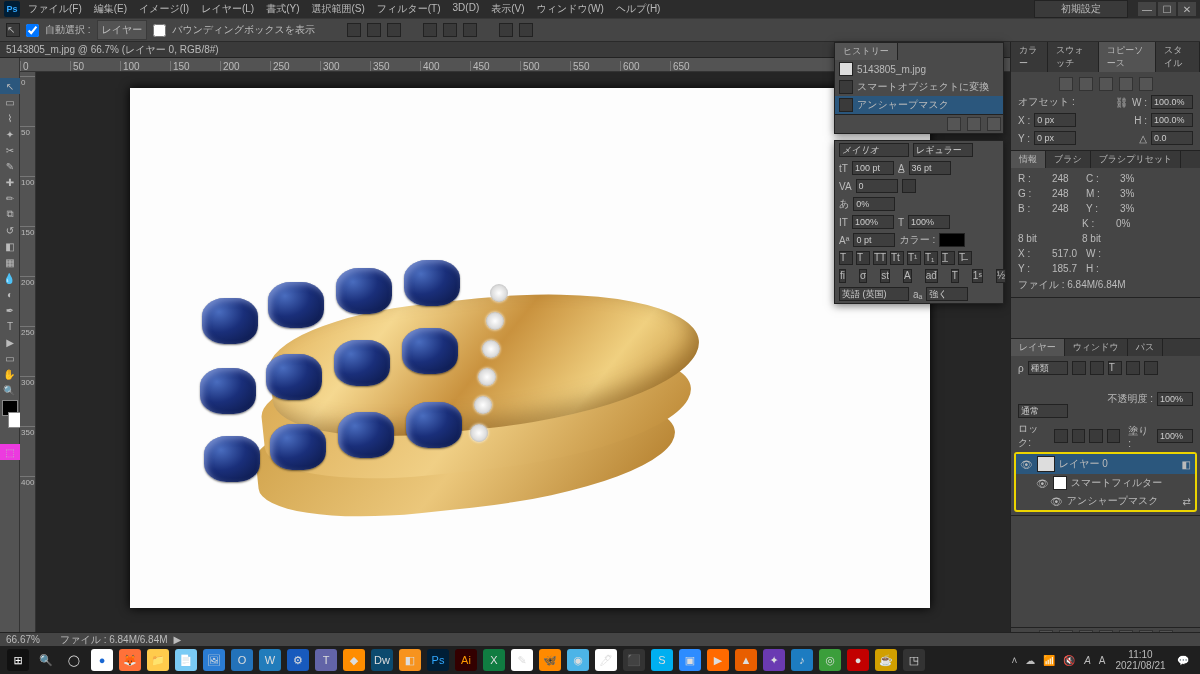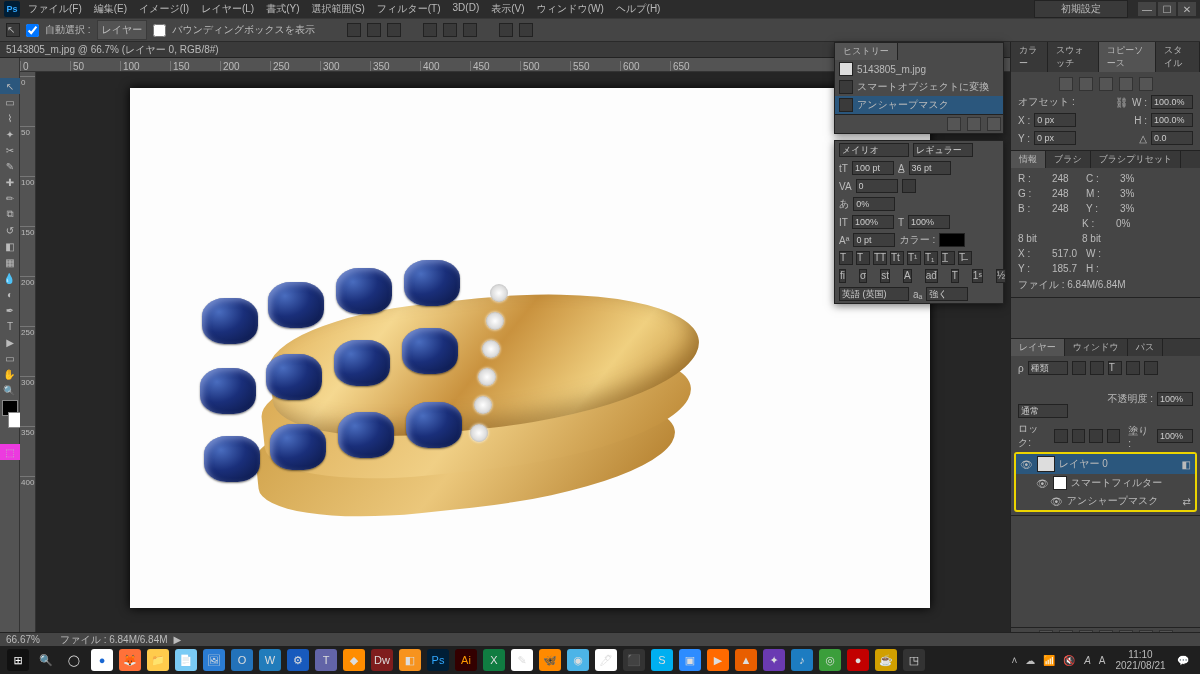--- a/index.html
+++ b/index.html
@@ -204,21 +204,21 @@
   </div>
   <div class="icnrow" style="justify-content:flex-end;border-top:1px solid #222">
     <span></span>
     <span></span>
     <span></span>
   </div>
 </div>
 
 <div class="panel" style="left:834px;top:140px;width:170px">
   <div class="panel-row">
-    <input class="inp" style="width: 70px;" value="メイリオ">
+    <input class="inp" style="width: 70px; font-style: italic;" value="メイリオ">
     <input class="inp" style="width: 60px; font-family: Liberation Serif, serif;" value="レギュラー">
   </div>
   <div class="panel-row">
     <span>tT</span>
       <input class="inp" value="100 pt" style="">
     <span>A̲</span>
       <input class="inp" value="36 pt" style="">
   </div>
   <div class="panel-row">
     <span>VA</span>
@@ -443,21 +443,21 @@
   <div class="tb-icon" style="background:#fff;color:#1967d2">●</div>
   <div class="tb-icon" style="background:#ff7139">🦊</div>
   <div class="tb-icon" style="background:#ffcb4c">📁</div>
   <div class="tb-icon" style="background:#7acbf5">📄</div>
   <div class="tb-icon" style="background:#2b7cd3">🖼</div>
   <div class="tb-icon" style="background:#2372ba">O</div>
   <div class="tb-icon" style="background:#217cbb">W</div>
   <div class="tb-icon" style="background:#185abd">⚙</div>
   <div class="tb-icon" style="background:#6264a7">T</div>
   <div class="tb-icon" style="background:#ff8d00">◆</div>
-  <div class="tb-icon" style="background:#7f1d1d">Dw</div>
+  <div class="tb-icon" style="background:#0c4a6e">Dw</div>
   <div class="tb-icon" style="background:#f7931e">◧</div>
   <div class="tb-icon" style="background:#001e36;color:#31a8ff">Ps</div>
   <div class="tb-icon" style="background:#330000;color:#ff9a00">Ai</div>
   <div class="tb-icon" style="background:#107c41">X</div>
   <div class="tb-icon" style="background:#fff">✎</div>
   <div class="tb-icon" style="background:#ff8a00">🦋</div>
   <div class="tb-icon" style="background:#4cb4e7">◉</div>
   <div class="tb-icon" style="background:#fff">🖊</div>
   <div class="tb-icon" style="background:#333">⬛</div>
   <div class="tb-icon" style="background:#00aff0">S</div>

